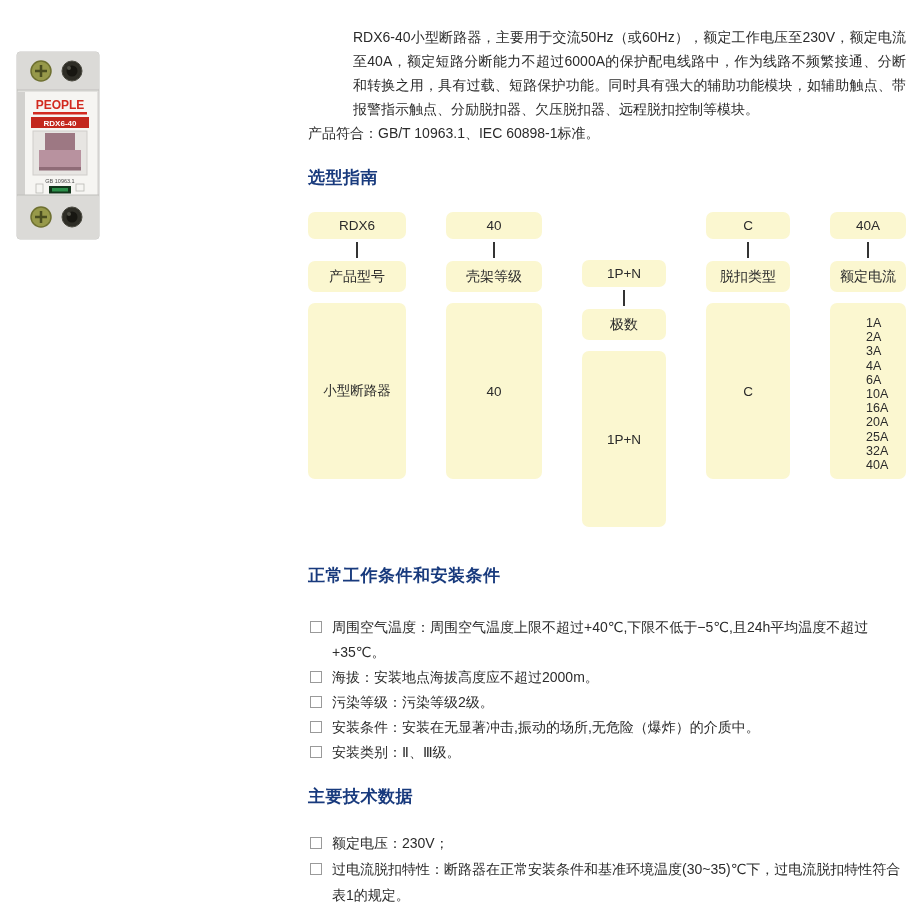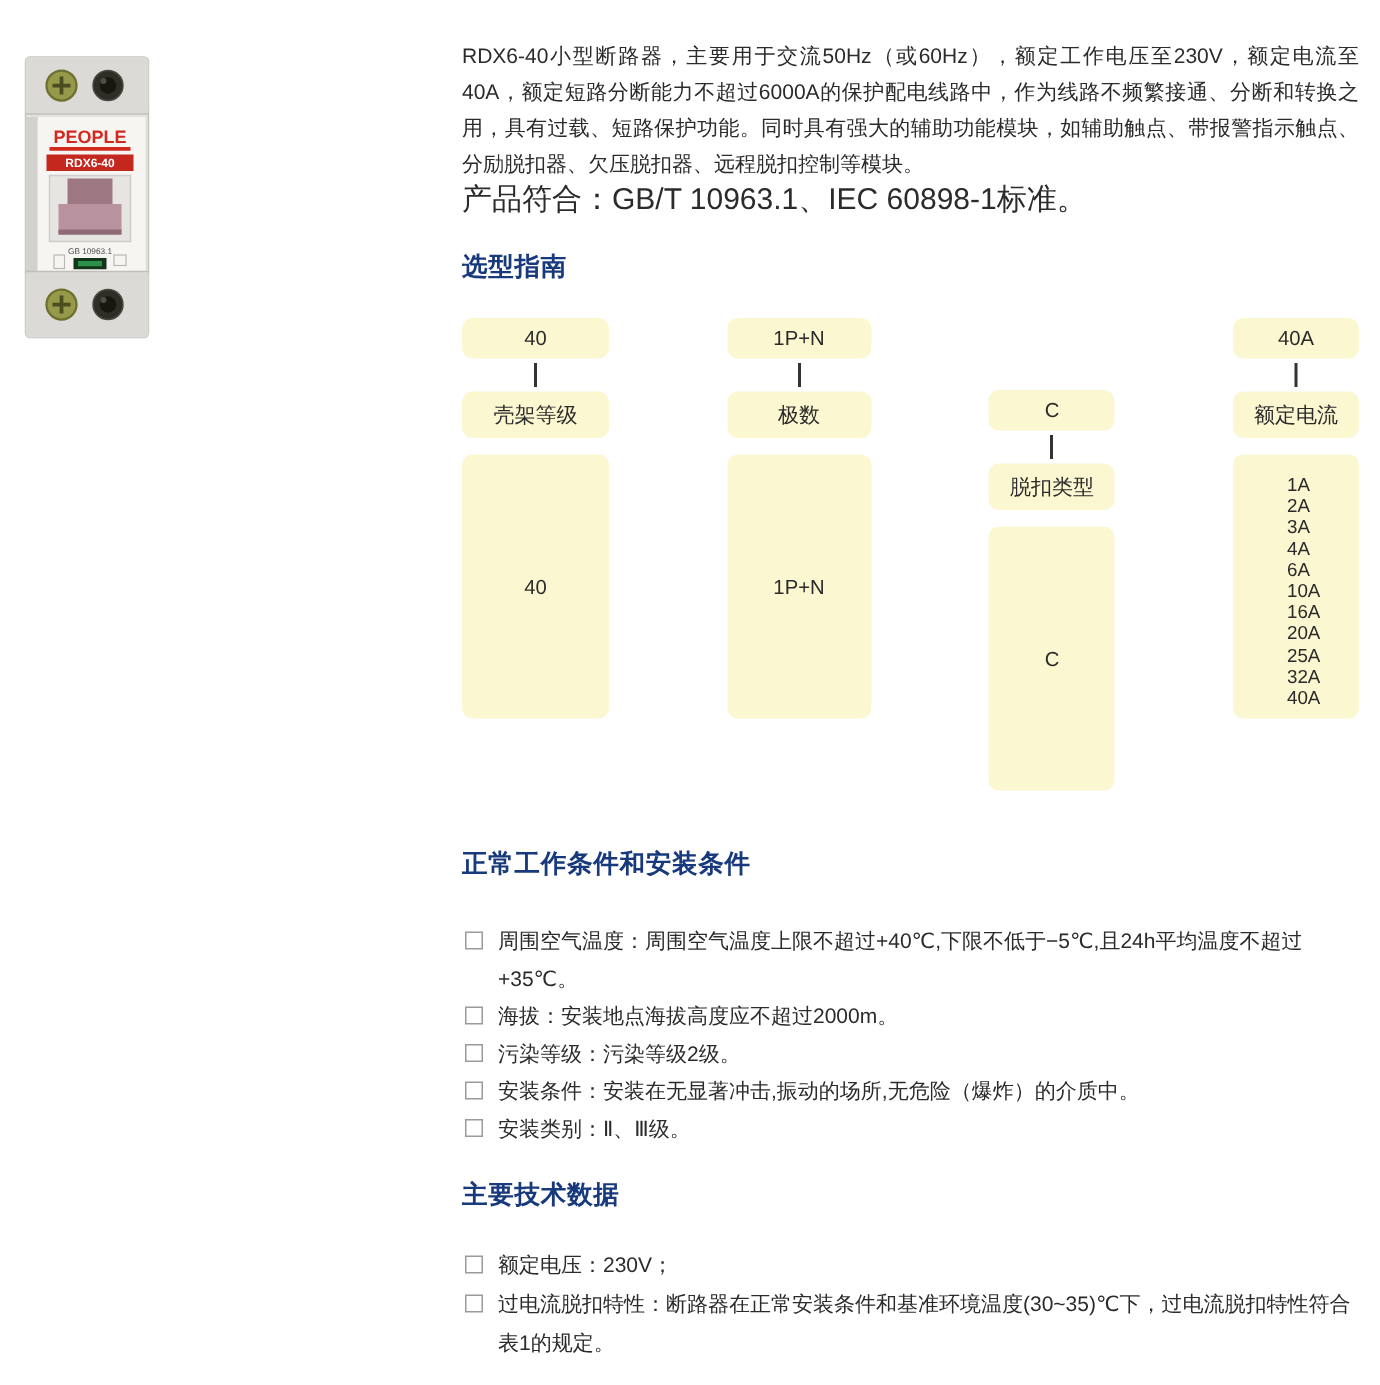--- a/index.html
+++ b/index.html
@@ -11,32 +11,32 @@
   *{box-sizing:border-box;margin:0;padding:0;}
   html,body{background:#ffffff;}
   body{
     width:920px;height:923px;overflow:hidden;
     font-family:"Liberation Sans","DejaVu Sans",sans-serif;
     color:var(--body-text);
   }
   .page{position:relative;width:920px;height:923px;background:#fff;}
 
   
-  .product-photo{position:absolute;left:12px;top:36px;width:92px;height:192px;}
+  .product-photo{position:absolute;left:12px;top:50px;width:92px;height:192px;}
 
   
   .content{position:absolute;left:308px;top:0;width:598px;}
 
   h2.sec{
     color:var(--heading-blue);
     font-size:17px;font-weight:bold;line-height:22px;letter-spacing:0.5px;
   }
   .sec-overview{padding-top:3px;}
-  .overview-p{margin-top:22px;font-size:14px;line-height:24px;text-align:justify;}
-  .compliance{font-size:20px;line-height:24px;}
+  .overview-p{margin-top:22px;font-size:14px;line-height:24px;text-align:justify;margin-left:45px;}
+  .compliance{font-size:14px;line-height:24px;}
 
   .sec-selection{margin-top:22px;}
   .sel-grid{margin-top:23px;display:flex;justify-content:space-between;width:598px;}
   .sel-col{display:flex;flex-direction:column;align-items:center;}
   .sel-col:nth-child(1){width:98px;}
   .sel-col:nth-child(2){width:96px;}
   .sel-col:nth-child(3){width:84px;margin-top:48px;}
   .sel-col:nth-child(4){width:84px;}
   .sel-col:nth-child(5){width:76px;}
   .code-box,.label-box,.value-box{
@@ -127,20 +127,26 @@
 
     <section class="sec-overview">
       <p class="overview-p">RDX6-40小型断路器，主要用于交流50Hz（或60Hz），额定工作电压至230V，额定电流至40A，额定短路分断能力不超过6000A的保护配电线路中，作为线路不频繁接通、分断和转换之用，具有过载、短路保护功能。同时具有强大的辅助功能模块，如辅助触点、带报警指示触点、分励脱扣器、欠压脱扣器、远程脱扣控制等模块。</p>
       <p class="compliance">产品符合：GB/T 10963.1、IEC 60898-1标准。</p>
     </section>
 
     <section class="sec-selection">
       <h2 class="sec">选型指南</h2>
       <div class="sel-grid">
 
+        <div class="sel-col">
+          <div class="code-box">RDX6</div>
+          <div class="connector"></div>
+          <div class="label-box">产品型号</div>
+          <div class="value-box">小型断路器</div>
+        </div>
 
         <div class="sel-col">
           <div class="code-box">40</div>
           <div class="connector"></div>
           <div class="label-box">壳架等级</div>
           <div class="value-box">40</div>
         </div>
 
         <div class="sel-col">
           <div class="code-box">1P+N</div>

